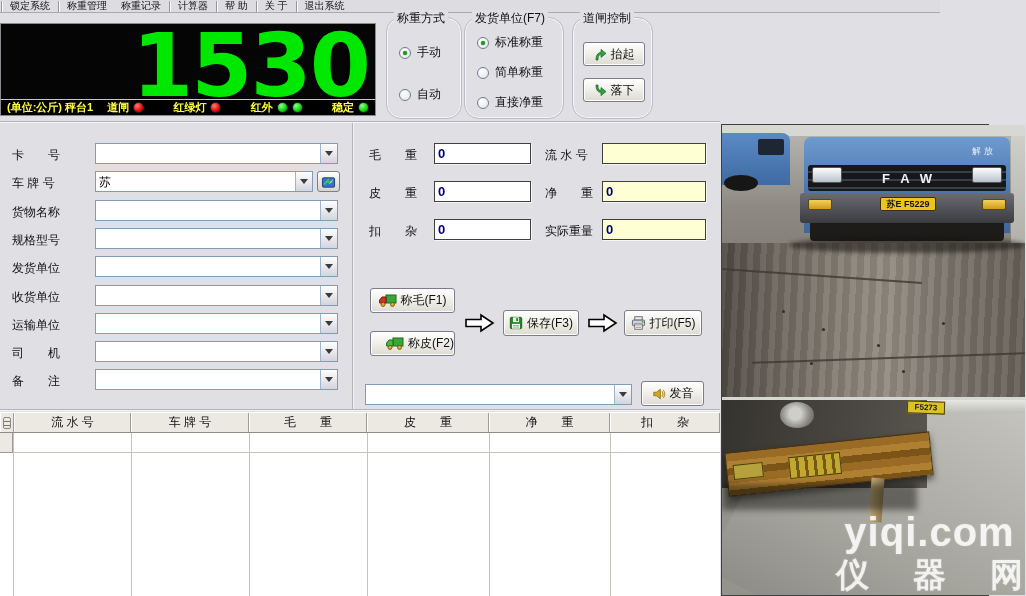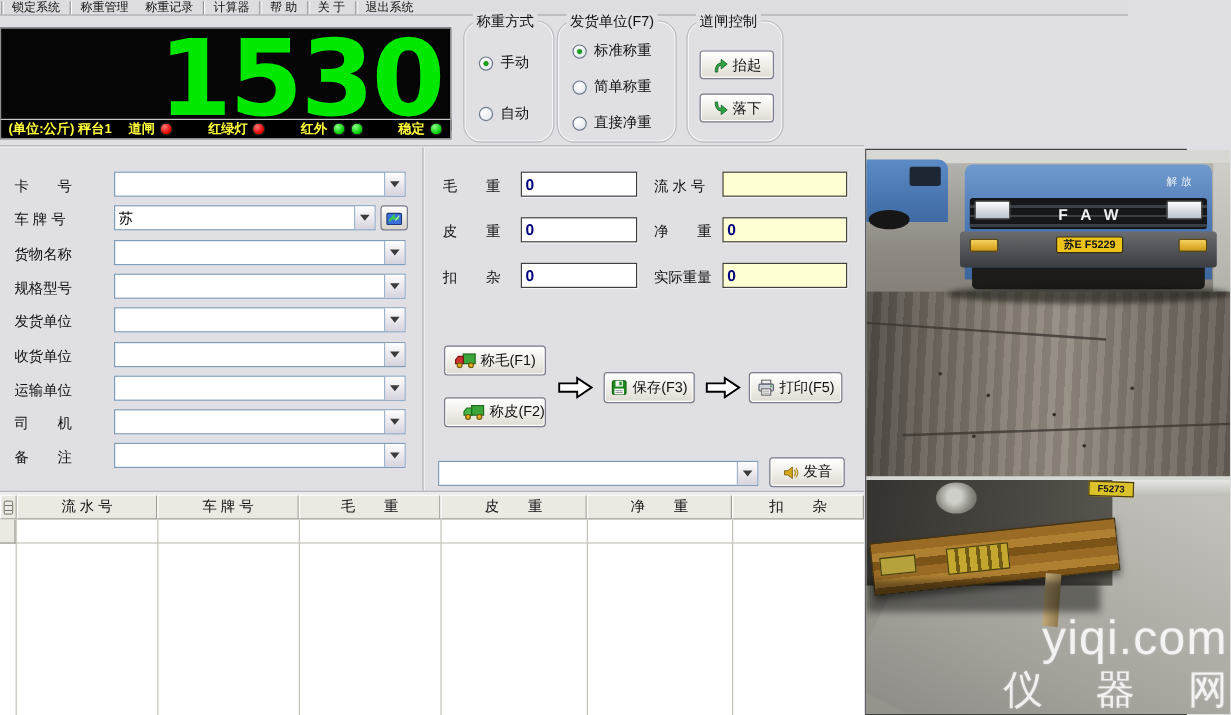--- a/index.html
+++ b/index.html
@@ -128,22 +128,22 @@
   .rb-plate1 { position:absolute; left:6px; top:12px; width:30px; height:15px; background:#b5a23c;
                border:1px solid #4a3e10; }
   .rb-plate2 { position:absolute; left:62px; top:10px; width:52px; height:22px; background:#c3a72e;
                border:1px solid #4a3e10; background-image:repeating-linear-gradient(90deg,#0000 0 6px,rgba(60,40,5,.6) 6px 9px); }
   .r-post { position:absolute; left:148px; top:78px; width:13px; height:44px; background:linear-gradient(90deg,#c0a87a,#8f7a4e);
             transform:rotate(4deg); }
   .r-shadow { position:absolute; left:0px; top:84px; width:195px; height:26px; background:rgba(10,10,8,.45); filter:blur(3px); }
   .r-plate { position:absolute; left:185px; top:1px; width:38px; height:13px; background:#dcc22a;
              border:1px solid #4a3e10; transform:rotate(2deg); font-size:8px; font-weight:bold; color:#151515;
              display:flex; align-items:center; justify-content:center; }
-  .wm { position:absolute; right:2px; bottom:4px; text-align:right; color:rgba(255,255,255,.8);
-        font-weight:normal; line-height:1; text-shadow:0 0 2px rgba(255,255,255,.35); }
+  .wm { position:absolute; right:2px; bottom:4px; text-align:center; color:rgba(255,255,255,.8);
+        font-weight:bold; line-height:1; text-shadow:0 0 2px rgba(255,255,255,.35); }
   .wm1 { font-size:40px; letter-spacing:1px; }
   .wm2 { font-size:33px; letter-spacing:44px; margin-right:-44px; margin-top:6px; }
 
   
   .vsep { position:absolute; width:1px; background:#b4b3ba; box-shadow:1px 0 0 #f4f4f6; }
   .hsep { position:absolute; height:1px; background:#b4b3ba; box-shadow:0 1px 0 #f4f4f6; }
 
   .flow-arrow { position:absolute; }
   .browse-btn { position:absolute; width:23px; height:21px; display:flex; align-items:center; justify-content:center;
                 background:linear-gradient(#ffffff,#e9e8e2 50%,#d6d4cb); border:1px solid #7b7d8d; border-radius:3px; }

